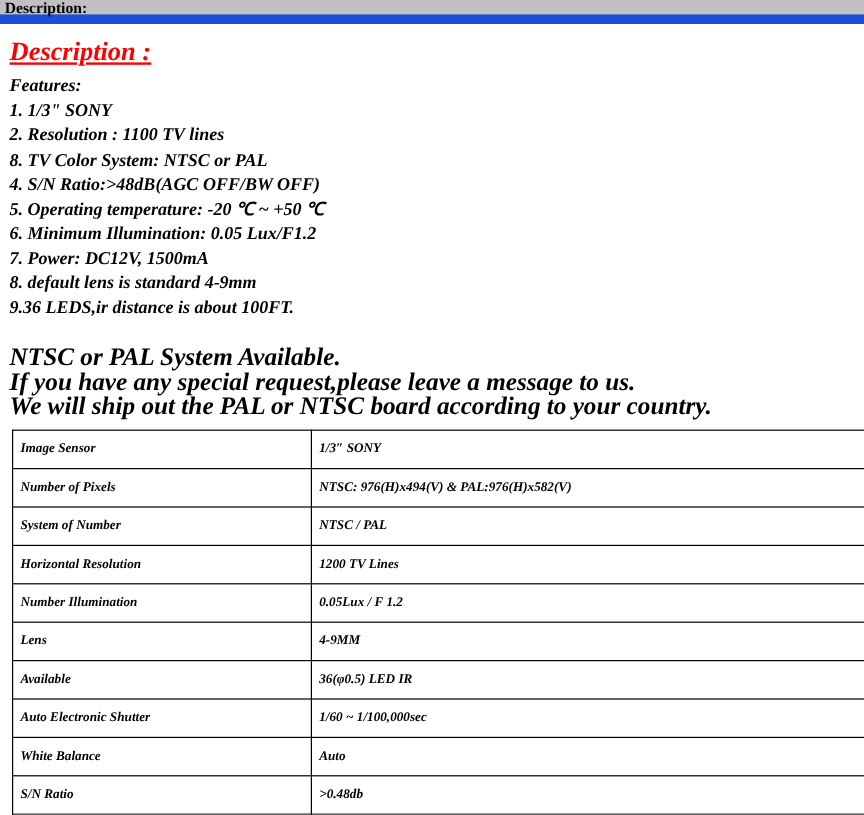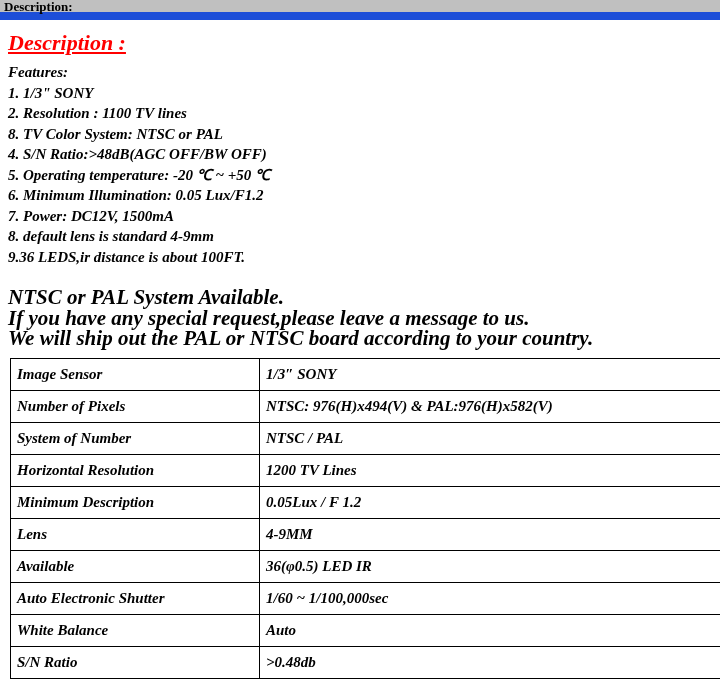--- a/index.html
+++ b/index.html
@@ -83,21 +83,21 @@
     width: 710px;
     table-layout: fixed;
   }
   table.spec td {
     border: 1px solid #000000;
     height: 31px;
     padding: 0 6px;
     font-family: "Liberation Serif", serif;
     font-weight: bold;
     font-style: italic;
-    font-size: 15px;
+    font-size: 11px;
     color: #000000;
     vertical-align: middle;
     overflow: hidden;
     white-space: nowrap;
   }
   table.spec td.col-label {
     width: 236px;
   }
   table.spec td.col-value {
     width: 470px;
@@ -152,21 +152,21 @@
         </tr>
         <tr>
           <td class="col-label">System of Number</td>
           <td class="col-value">NTSC / PAL</td>
         </tr>
         <tr>
           <td class="col-label">Horizontal Resolution</td>
           <td class="col-value">1200 TV Lines</td>
         </tr>
         <tr>
-          <td class="col-label">Minimum Description</td>
+          <td class="col-label">Number Illumination</td>
           <td class="col-value">0.05Lux / F 1.2</td>
         </tr>
         <tr>
           <td class="col-label">Lens</td>
           <td class="col-value val-blue">4-9MM</td>
         </tr>
         <tr>
           <td class="col-label">Available</td>
           <td class="col-value">36(φ0.5) LED IR</td>
         </tr>

